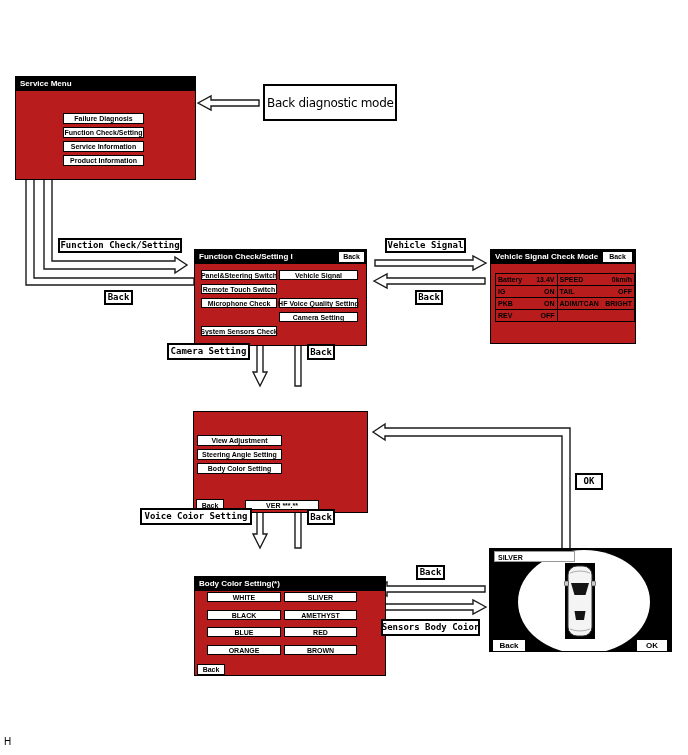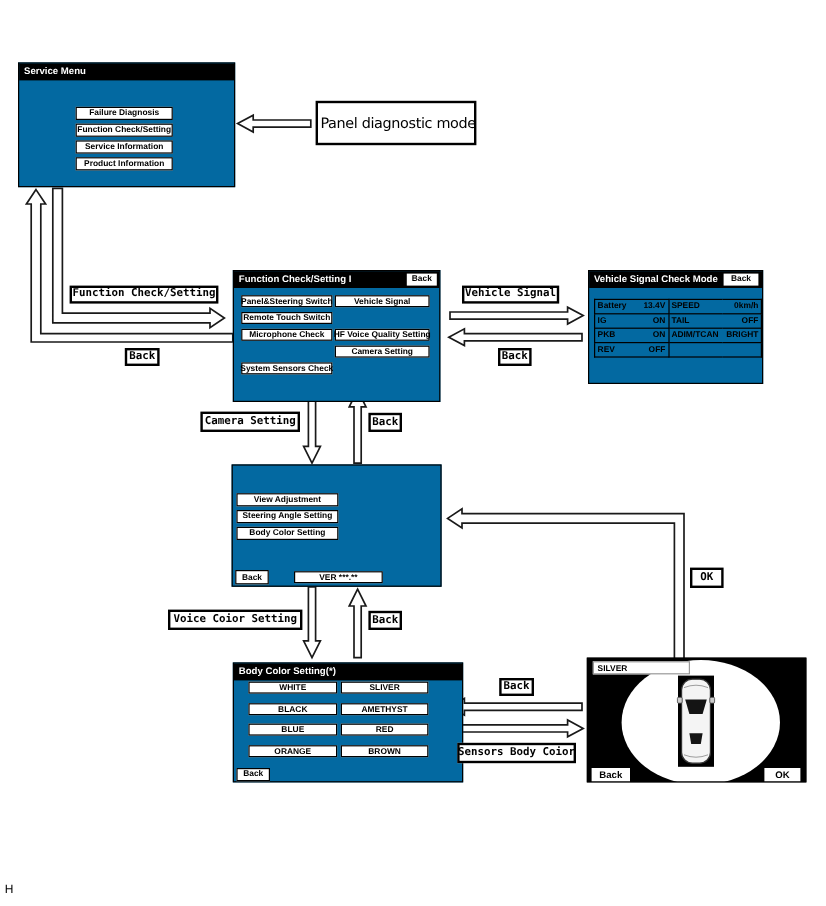--- a/index.html
+++ b/index.html
@@ -1,19 +1,19 @@
 <!DOCTYPE html>
 <html><head>
 <meta charset="utf-8">
 <style>
   html,body{margin:0;padding:0;}
   body{width:688px;height:755px;position:relative;background:#fff;
        font-family:"Liberation Sans",sans-serif;overflow:hidden;}
   svg.arrows{position:absolute;left:0;top:0;z-index:1;}
-  .screen{position:absolute;box-sizing:border-box;background:#0369a1;border:1px solid #000;z-index:2;}
+  .screen{position:absolute;box-sizing:border-box;background:#b91c1c;border:1px solid #000;z-index:2;margin-top:24px;}
   .tbar{position:absolute;left:0;right:0;top:0;height:14px;background:#000;color:#fff;
         font:bold 8px/14px "Liberation Sans",sans-serif;padding-left:4px;box-sizing:border-box;
         white-space:nowrap;}
   .tbar-back{position:absolute;top:2px;background:#fff;color:#000;text-align:center;
         font:bold 7px/10px "Liberation Sans",sans-serif;box-sizing:border-box;}
   .sbtn{position:absolute;background:#fff;border:1px solid #000;color:#000;
         font:bold 7px/1 "Liberation Sans",sans-serif;display:flex;align-items:center;
         justify-content:center;box-sizing:border-box;white-space:nowrap;}
   .flow-label{position:absolute;background:#fff;border:2px solid #000;z-index:3;
         font:bold 9px/1 "DejaVu Sans Mono",monospace;display:flex;align-items:center;
@@ -55,21 +55,21 @@
 <div class="screen" style="left:15px;top:52px;width:181px;height:104px;">
   <div class="tbar">
     <span>Service Menu</span>
   </div>
   <div class="sbtn" style="left:47px;top:36px;width:81px;height:11px;">Failure Diagnosis</div>
   <div class="sbtn" style="left:47px;top:50px;width:81px;height:11px;">Function Check/Setting</div>
   <div class="sbtn" style="left:47px;top:64px;width:81px;height:11px;">Service Information</div>
   <div class="sbtn" style="left:47px;top:78px;width:81px;height:11px;">Product Information</div>
 </div>
 
-<div class="screen" style="left:194px;top:225px;width:173px;height:110px;">
+<div class="screen" style="left:194px;top:225px;width:173px;height:97px;">
   <div class="tbar">
     <span>Function Check/Setting I</span>
   </div>
   <div class="tbar-back" style="right:2px;width:25px;height:10px;">Back</div>
   <div class="sbtn" style="left:6px;top:20px;width:76px;height:10px;">Panel&amp;Steering Switch</div>
   <div class="sbtn" style="left:84px;top:20px;width:79px;height:10px;">Vehicle Signal</div>
   <div class="sbtn" style="left:6px;top:34px;width:76px;height:10px;">Remote Touch Switch</div>
   <div class="sbtn" style="left:6px;top:48px;width:76px;height:10px;">Microphone Check</div>
   <div class="sbtn" style="left:84px;top:48px;width:79px;height:10px;">HF Voice Quality Setting</div>
   <div class="sbtn" style="left:84px;top:62px;width:79px;height:10px;">Camera Setting</div>
@@ -147,21 +147,21 @@
       <path d="M80,24 Q90,20 100,24" fill="none" stroke="#999" stroke-width="0.8"></path>
       <path d="M80,80 Q90,84 100,80" fill="none" stroke="#999" stroke-width="0.8"></path>
     </g>
   </svg>
   <div class="pv-box" style="left:4px;top:2px;width:81px;height:11px;text-align:left;
        padding-left:3px;font-size:7px;line-height:11px;border:1px solid #999;">SILVER</div>
   <div class="pv-box" style="left:3px;top:91px;width:32px;height:12px;">Back</div>
   <div class="pv-box" style="left:147px;top:91px;width:30px;height:12px;">OK</div>
 </div>
 
-<div class="start-box" style="left:263px;top:84px;width:134px;height:37px;">Panel diagnostic mode</div>
+<div class="start-box" style="left:263px;top:84px;width:134px;height:37px;">Back diagnostic mode</div>
 
 <div class="flow-label" style="left:58px;top:238px;width:124px;height:15px;">Function Check/Setting</div>
 <div class="flow-label" style="left:104px;top:290px;width:29px;height:15px;">Back</div>
 
 <div class="flow-label" style="left:385px;top:238px;width:81px;height:15px;">Vehicle Signal</div>
 <div class="flow-label" style="left:415px;top:290px;width:28px;height:15px;">Back</div>
 
 <div class="flow-label" style="left:167px;top:343px;width:83px;height:17px;">Camera Setting</div>
 <div class="flow-label" style="left:307px;top:344px;width:28px;height:16px;">Back</div>
 

